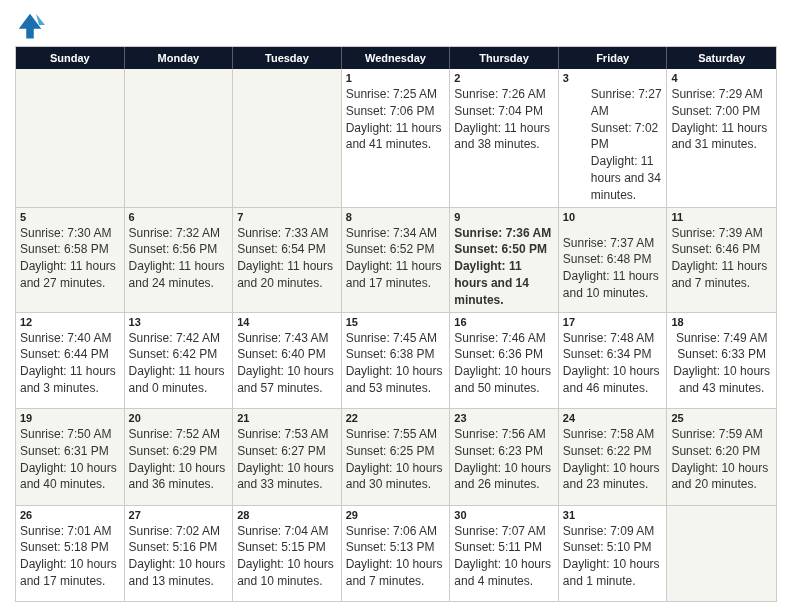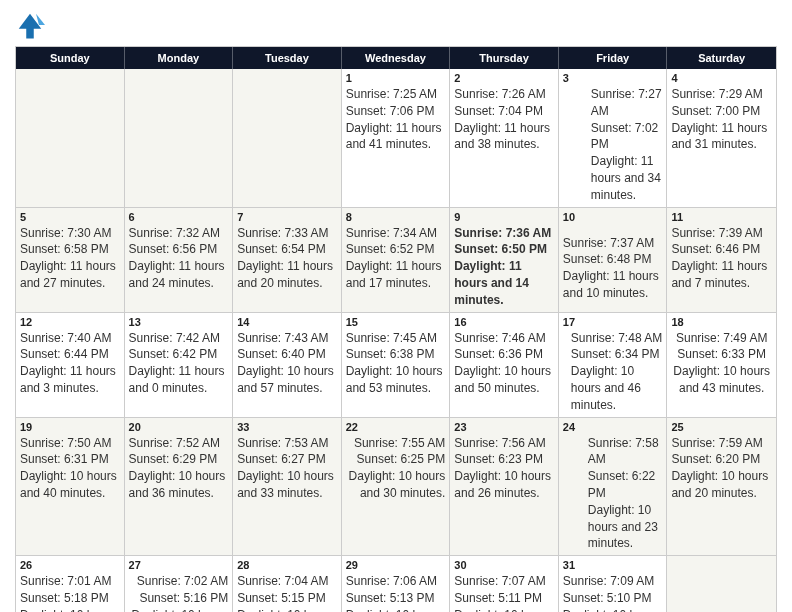--- a/index.html
+++ b/index.html
@@ -238,21 +238,21 @@
 Daylight: 10 hours and 53 minutes.</div>
           </div>
           <div class="cal-cell">
             <div class="day-num">16</div>
             <div class="day-info" style="white-space: pre-line;">Sunrise: 7:46 AM
 Sunset: 6:36 PM
 Daylight: 10 hours and 50 minutes.</div>
           </div>
           <div class="cal-cell">
             <div class="day-num">17</div>
-            <div class="day-info" style="white-space: pre-line; margin-left: 8px;">Sunrise: 7:48 AM
+            <div class="day-info" style="white-space: pre-line;">Sunrise: 7:48 AM
 Sunset: 6:34 PM
 Daylight: 10 hours and 46 minutes.</div>
           </div>
           <div class="cal-cell">
             <div class="day-num">18</div>
             <div class="day-info" style="white-space: pre-line; text-align: center;">Sunrise: 7:49 AM
 Sunset: 6:33 PM
 Daylight: 10 hours and 43 minutes.</div>
           </div>
         </div>
@@ -263,60 +263,60 @@
 Sunset: 6:31 PM
 Daylight: 10 hours and 40 minutes.</div>
           </div>
           <div class="cal-cell alt-bg">
             <div class="day-num">20</div>
             <div class="day-info" style="white-space: pre-line;">Sunrise: 7:52 AM
 Sunset: 6:29 PM
 Daylight: 10 hours and 36 minutes.</div>
           </div>
           <div class="cal-cell alt-bg">
-            <div class="day-num">33</div>
+            <div class="day-num">21</div>
             <div class="day-info" style="white-space: pre-line;">Sunrise: 7:53 AM
 Sunset: 6:27 PM
 Daylight: 10 hours and 33 minutes.</div>
           </div>
           <div class="cal-cell alt-bg">
             <div class="day-num">22</div>
-            <div class="day-info" style="white-space: pre-line; text-align: right;">Sunrise: 7:55 AM
+            <div class="day-info" style="white-space: pre-line;">Sunrise: 7:55 AM
 Sunset: 6:25 PM
 Daylight: 10 hours and 30 minutes.</div>
           </div>
           <div class="cal-cell alt-bg">
             <div class="day-num">23</div>
             <div class="day-info" style="white-space: pre-line;">Sunrise: 7:56 AM
 Sunset: 6:23 PM
 Daylight: 10 hours and 26 minutes.</div>
           </div>
           <div class="cal-cell alt-bg">
             <div class="day-num">24</div>
-            <div class="day-info" style="white-space: pre-line; margin-left: 25px;">Sunrise: 7:58 AM
+            <div class="day-info" style="white-space: pre-line;">Sunrise: 7:58 AM
 Sunset: 6:22 PM
 Daylight: 10 hours and 23 minutes.</div>
           </div>
           <div class="cal-cell alt-bg">
             <div class="day-num">25</div>
             <div class="day-info" style="white-space: pre-line;">Sunrise: 7:59 AM
 Sunset: 6:20 PM
 Daylight: 10 hours and 20 minutes.</div>
           </div>
         </div>
         <div class="cal-row">
           <div class="cal-cell">
             <div class="day-num">26</div>
             <div class="day-info" style="white-space: pre-line;">Sunrise: 7:01 AM
 Sunset: 5:18 PM
 Daylight: 10 hours and 17 minutes.</div>
           </div>
           <div class="cal-cell">
             <div class="day-num">27</div>
-            <div class="day-info" style="white-space: pre-line; text-align: right;">Sunrise: 7:02 AM
+            <div class="day-info" style="white-space: pre-line;">Sunrise: 7:02 AM
 Sunset: 5:16 PM
 Daylight: 10 hours and 13 minutes.</div>
           </div>
           <div class="cal-cell">
             <div class="day-num">28</div>
             <div class="day-info" style="white-space: pre-line;">Sunrise: 7:04 AM
 Sunset: 5:15 PM
 Daylight: 10 hours and 10 minutes.</div>
           </div>
           <div class="cal-cell">

